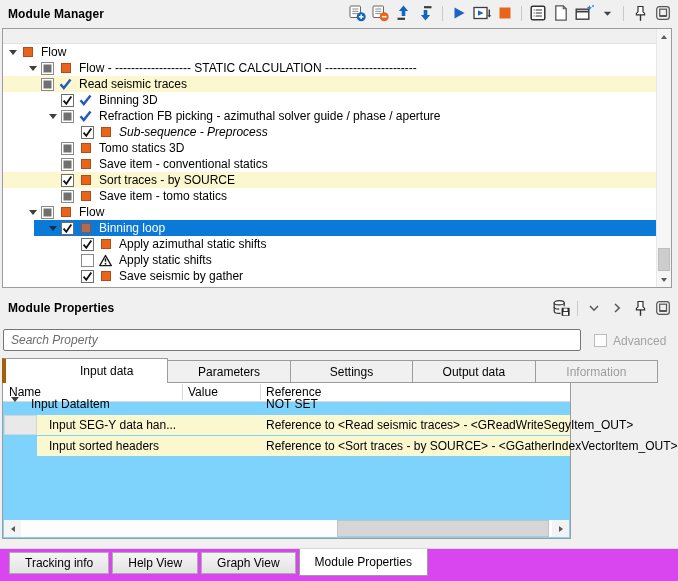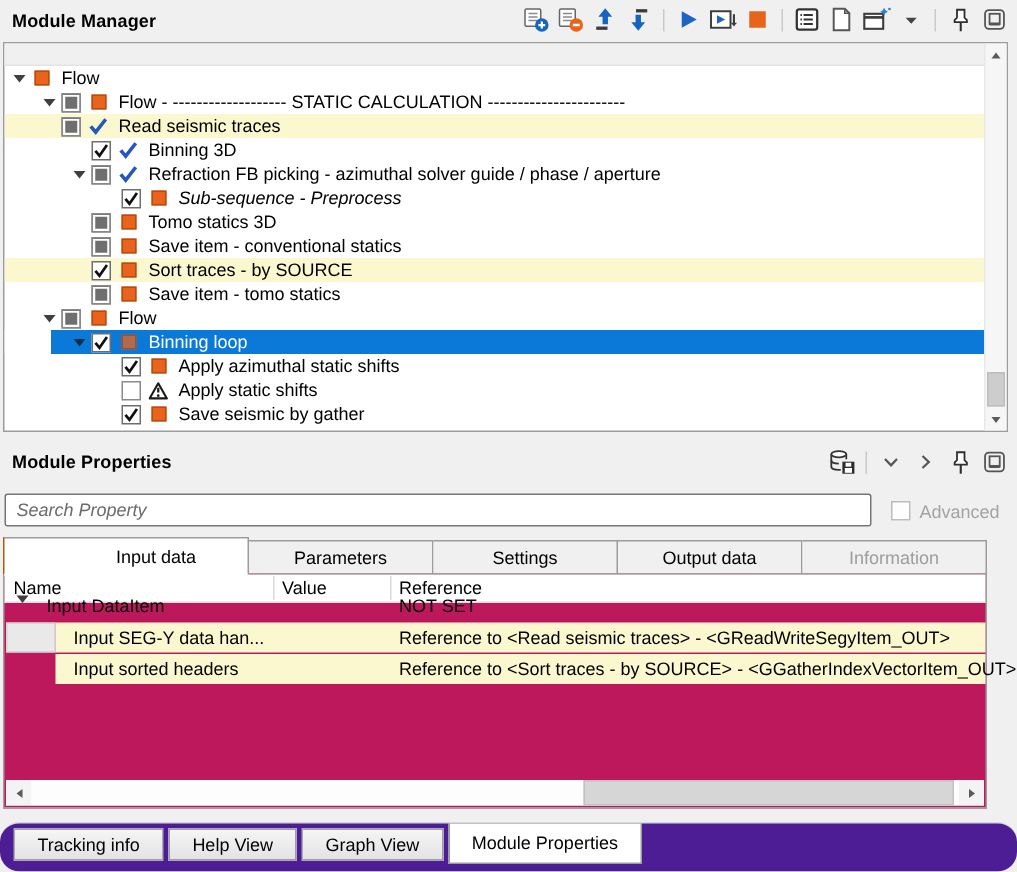--- a/index.html
+++ b/index.html
@@ -50,47 +50,47 @@
     border:1px solid #767676;border-radius:2px;background:#fff;padding:10px 7px;
     font-family:"Liberation Sans",sans-serif;font-size:12px;color:#333;}
   .search-input::placeholder{color:#6b6b6b;font-style:italic;}
   .adv-box{position:absolute;left:594px;top:334px;width:13px;height:13px;box-sizing:border-box;
     border:1px solid #bcbcbc;background:#fdfdfd;}
   .adv-label{position:absolute;left:613px;top:334px;color:#a3a3a3;}
   
   .prop-tabs{position:absolute;left:2px;top:360px;width:656px;height:23px;display:flex;align-items:stretch;}
   .ptab{flex:1;display:flex;align-items:center;justify-content:center;background:#f0f0f0;
         border:1px solid #9c9c9c;border-left:none;box-sizing:border-box;cursor:default;}
-  .ptab:first-child{border-left:1px solid #a16207;padding-left:40px;}
+  .ptab:first-child{border-left:4px solid #a16207;padding-left:40px;}
   .ptab.active{background:#fff;margin-top:-2px;z-index:3;position:relative;border-bottom:none;}
   .ptab.active::after{content:'';position:absolute;left:0;right:0;bottom:-1px;height:2px;background:#fff;}
   .ptab.disabled{color:#9d9d9d;}
   
-  .prop-table{position:absolute;left:2px;top:382px;width:656px;height:157px;background:#be185d;
+  .prop-table{position:absolute;left:2px;top:382px;width:569px;height:157px;background:#7dd3fc;
               border:1px solid #9c9c9c;box-sizing:border-box;}
   .pt-header{position:absolute;top:0;left:0;right:0;height:18px;border-bottom:1px solid #dadada;background:#fff;}
   .pt-h{position:absolute;top:2px;}
   .pt-vline{position:absolute;top:1px;bottom:1px;width:1px;background:#dadada;}
   .pt-rows{position:absolute;top:11px;left:0;right:0;}
   .pt-row{position:relative;height:21px;}
   .pt-cell{position:absolute;top:3px;white-space:nowrap;}
   .yellow-bg{position:absolute;left:34px;top:0;right:0;bottom:1px;background:#fbf8cf;}
   .gutter{position:absolute;left:1px;top:0;width:33px;height:20px;background:#e9e9e9;
           border:1px solid #d4d4d4;box-sizing:border-box;}
   .pt-exp{position:absolute;left:8px;top:8px;}
   
   .hscroll{position:absolute;left:1px;right:1px;bottom:1px;height:17px;background:#fff;display:flex;align-items:center;}
   .hs-btn{width:17px;height:17px;flex:none;display:flex;align-items:center;justify-content:center;background:#f3f3f3;}
   .tri-left{width:0;height:0;border-top:3.5px solid transparent;border-bottom:3.5px solid transparent;border-right:4.5px solid #5a5a5a;}
   .tri-right{width:0;height:0;border-top:3.5px solid transparent;border-bottom:3.5px solid transparent;border-left:4.5px solid #5a5a5a;}
   .hs-track{flex:1;position:relative;height:17px;background:#fdfdfd;}
   .hs-thumb{position:absolute;top:0;bottom:0;left:59.5%;width:40%;background:#d6d6d6;border:1px solid #c2c2c2;box-sizing:border-box;}
   
-  .bottom-tabs{position:absolute;left:0;top:548px;width:678px;height:33px;background:#4c1d95;
-               border-top:1px solid #d8d8d8;display:flex;align-items:flex-start;padding-left:9px;box-sizing:border-box;border-radius:13px;}
+  .bottom-tabs{position:absolute;left:0;top:548px;width:678px;height:33px;background:#d946ef;
+               border-top:1px solid #d8d8d8;display:flex;align-items:flex-start;padding-left:9px;box-sizing:border-box;}
   .btab{height:22px;margin-top:3px;margin-right:3px;padding:0 15px;display:flex;align-items:center;
         background:linear-gradient(#f5f5f5,#e3e3e3);border:1px solid #ababab;box-sizing:border-box;cursor:default;}
   .btab.active{height:27px;margin-top:0;background:#fff;border:1px solid #9c9c9c;border-top:none;}
 </style>
 </head>
 <body>
 
 <span class="panel-title" style="top:7px">Module Manager</span>
 <div class="toolbar" style="right:5px;top:3px" id="mm-toolbar">
     <span class="tb-icon">

